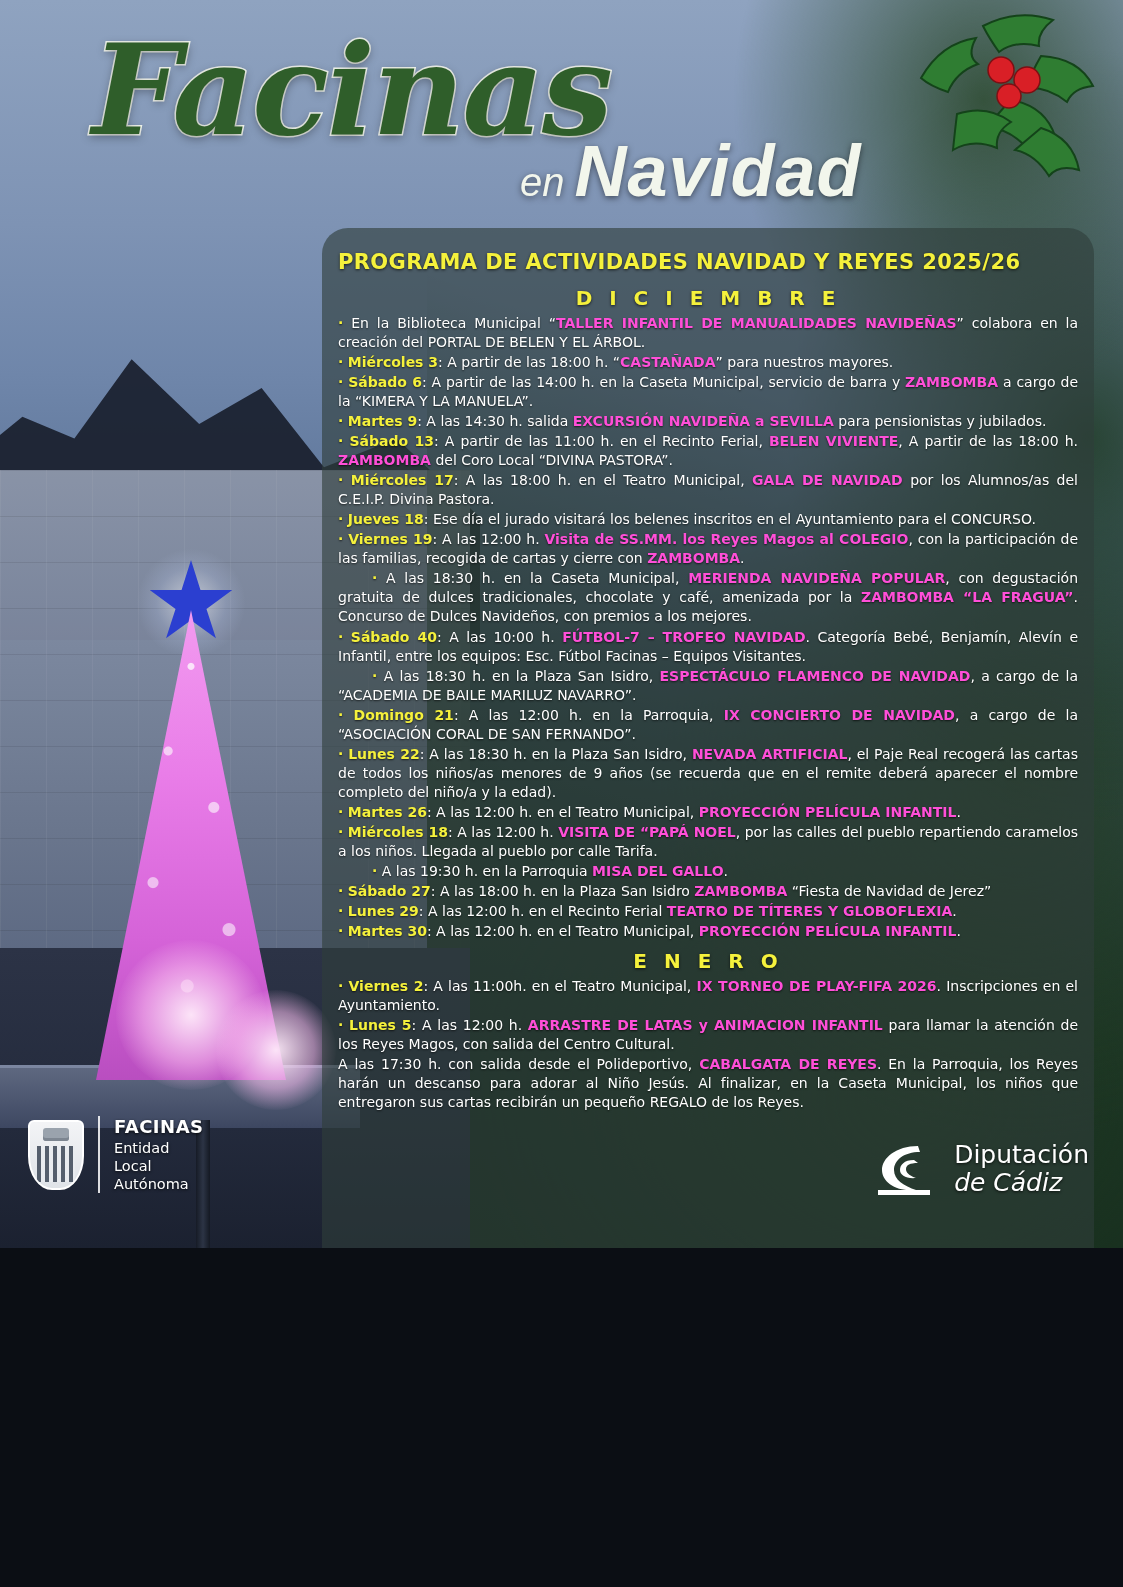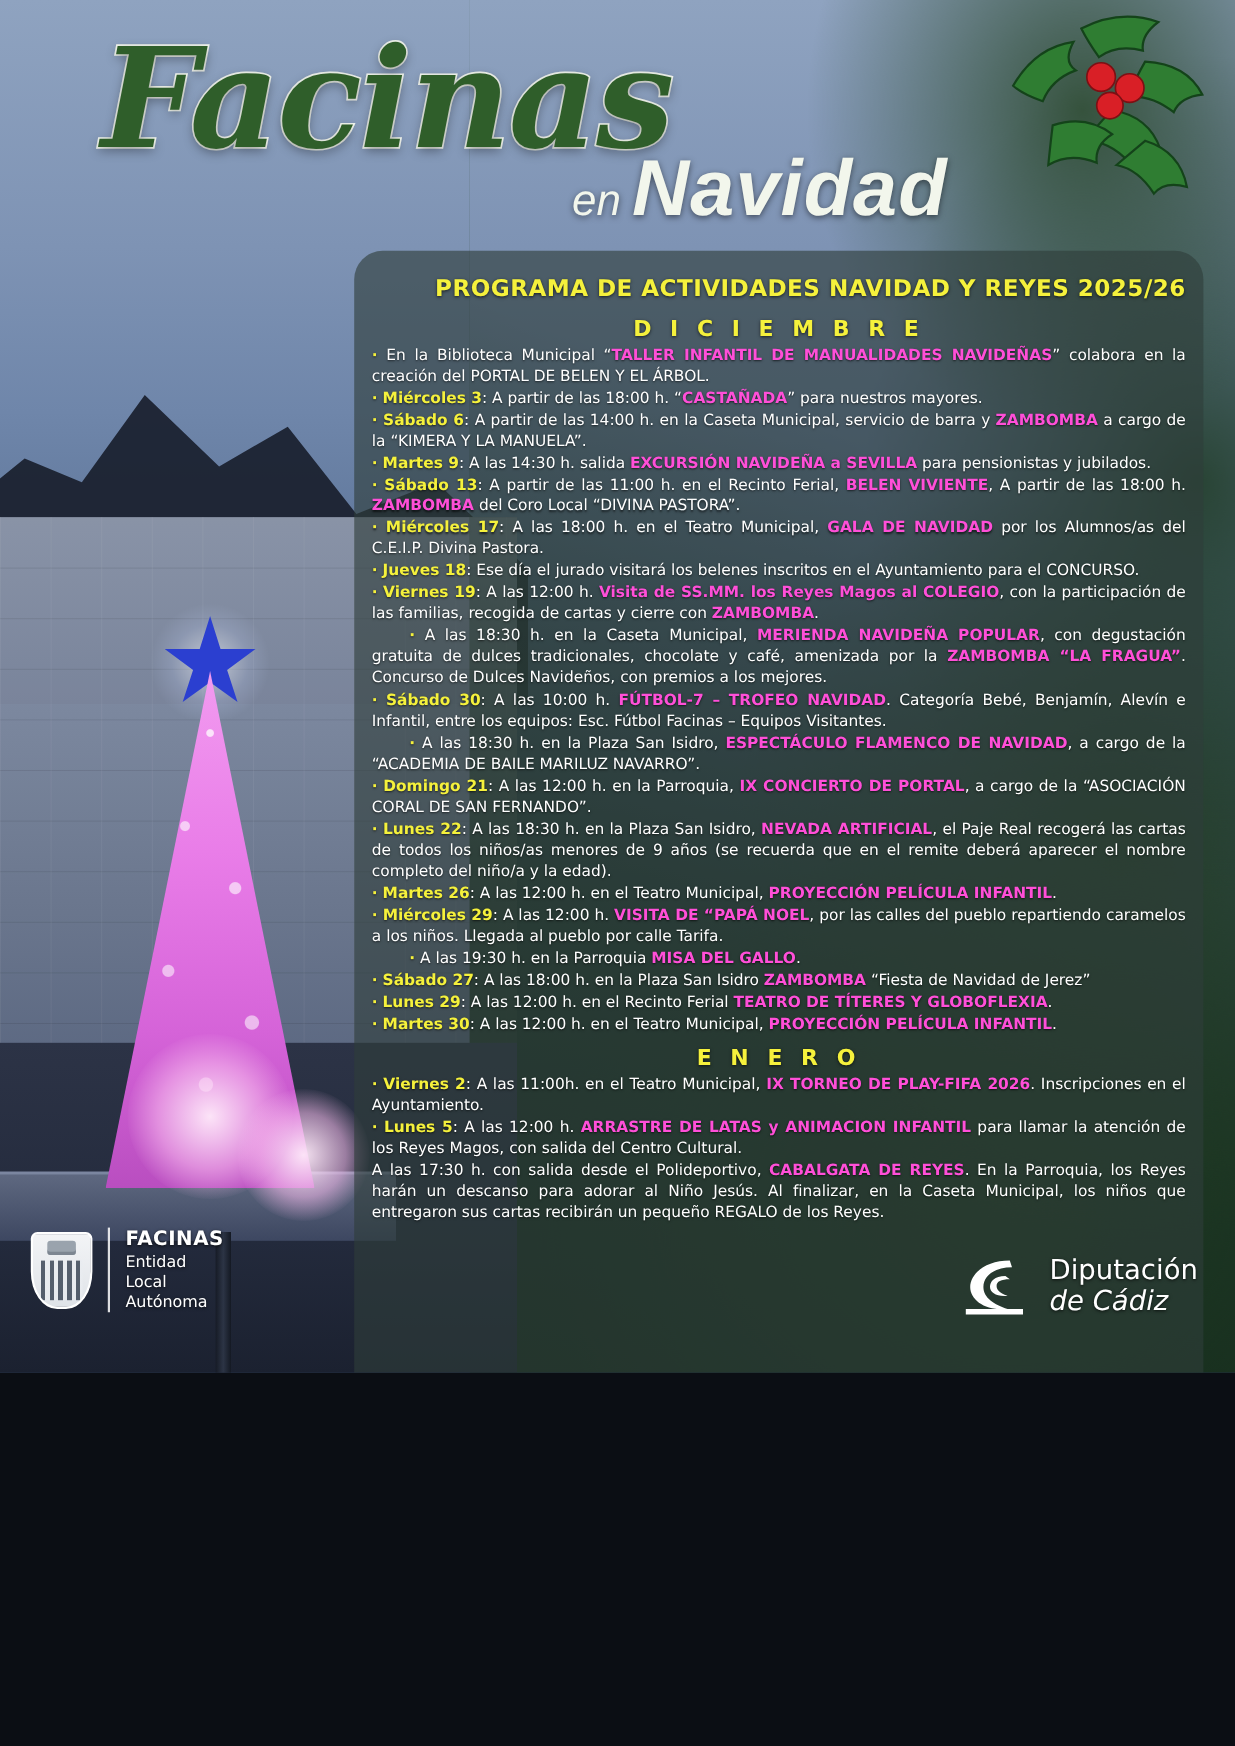--- a/index.html
+++ b/index.html
@@ -156,21 +156,21 @@
     width: 772px;
     height: 1190px;
     background: rgba(46, 62, 58, 0.62);
     border-radius: 26px 26px 0 0;
     padding: 14px 16px 10px 16px;
     box-sizing: border-box;
     color: #ffffff;
     font-family: "DejaVu Sans", sans-serif;
   }
   .panel-title {
-    text-align: right;
+    text-align: left;
     color: #f5f13c;
     font-weight: bold;
     font-size: 21px;
     letter-spacing: 0.4px;
     margin: 8px 0 12px 0;
     text-shadow: 0 1px 3px rgba(0,0,0,0.7);
   }
   .month {
     text-align: center;
     color: #f5f13c;
@@ -293,26 +293,26 @@
       <div id="dec-entries">
           <p class="entry"><span class="bullet">·</span> En la Biblioteca Municipal “<span class="hl">TALLER INFANTIL DE MANUALIDADES NAVIDEÑAS</span>” colabora en la creación del PORTAL DE BELEN Y EL ÁRBOL.</p>
           <p class="entry"><span class="bullet">·</span> <span class="date">Miércoles 3</span>: A partir de las 18:00 h.  “<span class="hl">CASTAÑADA</span>” para nuestros mayores.</p>
           <p class="entry"><span class="bullet">·</span> <span class="date">Sábado 6</span>: A partir de las 14:00 h. en la Caseta Municipal, servicio de barra y <span class="hl">ZAMBOMBA</span>  a cargo de la “KIMERA Y LA MANUELA”.</p>
           <p class="entry"><span class="bullet">·</span>  <span class="date">Martes  9</span>:  A  las  14:30  h.  salida  <span class="hl">EXCURSIÓN  NAVIDEÑA  a  SEVILLA</span>  para pensionistas y jubilados.</p>
           <p class="entry"><span class="bullet">·</span> <span class="date">Sábado 13</span>: A partir de las 11:00 h. en el Recinto Ferial, <span class="hl">BELEN VIVIENTE</span>, A partir de las 18:00 h. <span class="hl">ZAMBOMBA</span> del Coro Local “DIVINA PASTORA”.</p>
           <p class="entry"><span class="bullet">·</span> <span class="date">Miércoles 17</span>: A las 18:00 h. en el Teatro Municipal, <span class="hl">GALA DE NAVIDAD</span> por los Alumnos/as del C.E.I.P. Divina Pastora.</p>
           <p class="entry"><span class="bullet">·</span> <span class="date">Jueves  18</span>: Ese día el jurado visitará los belenes inscritos en el Ayuntamiento para el CONCURSO.</p>
           <p class="entry"><span class="bullet">·</span> <span class="date">Viernes 19</span>: A las 12:00 h.  <span class="hl">Visita de SS.MM. los Reyes Magos al COLEGIO</span>, con la participación de las familias, recogida de cartas y cierre con <span class="hl">ZAMBOMBA</span>.</p>
           <p class="entry indent"><span class="bullet">·</span> A las 18:30 h. en la Caseta Municipal, <span class="hl">MERIENDA NAVIDEÑA POPULAR</span>, con degustación gratuita de dulces tradicionales, chocolate y café, amenizada por la <span class="hl">ZAMBOMBA “LA FRAGUA”</span>. Concurso de Dulces Navideños, con premios a los mejores.</p>
-          <p class="entry"><span class="bullet">·</span> <span class="date">Sábado 30</span>: A las 10:00 h. <span class="hl">FÚTBOL-7 – TROFEO NAVIDAD</span>.  Categoría Bebé, Benjamín, Alevín e Infantil, entre los equipos: Esc. Fútbol Facinas – Equipos Visitantes.</p>
+          <p class="entry"><span class="bullet">·</span> <span class="date">Sábado 40</span>: A las 10:00 h. <span class="hl">FÚTBOL-7 – TROFEO NAVIDAD</span>.  Categoría Bebé, Benjamín, Alevín e Infantil, entre los equipos: Esc. Fútbol Facinas – Equipos Visitantes.</p>
           <p class="entry indent"><span class="bullet">·</span> A  las  18:30  h.  en  la  Plaza  San  Isidro,  <span class="hl">ESPECTÁCULO  FLAMENCO  DE NAVIDAD</span>, a cargo de la “ACADEMIA DE BAILE MARILUZ NAVARRO”.</p>
-          <p class="entry"><span class="bullet">·</span> <span class="date">Domingo 21</span>: A las 12:00 h. en la Parroquia, <span class="hl">IX CONCIERTO DE PORTAL</span>, a cargo de la “ASOCIACIÓN CORAL DE SAN FERNANDO”.</p>
+          <p class="entry"><span class="bullet">·</span> <span class="date">Domingo 21</span>: A las 12:00 h. en la Parroquia, <span class="hl">IX CONCIERTO DE NAVIDAD</span>, a cargo de la “ASOCIACIÓN CORAL DE SAN FERNANDO”.</p>
           <p class="entry"><span class="bullet">·</span> <span class="date">Lunes 22</span>: A las 18:30 h. en la Plaza San Isidro, <span class="hl">NEVADA ARTIFICIAL</span>, el Paje Real recogerá las cartas de todos los niños/as menores de 9 años (se recuerda que en el remite deberá aparecer el nombre completo del niño/a y la edad).</p>
           <p class="entry"><span class="bullet">·</span> <span class="date">Martes  26</span>: A  las  12:00  h.  en  el  Teatro  Municipal, <span class="hl">PROYECCIÓN  PELÍCULA INFANTIL</span>.</p>
-          <p class="entry"><span class="bullet">·</span> <span class="date">Miércoles 29</span>: A las 12:00 h. <span class="hl">VISITA DE “PAPÁ NOEL</span>, por las calles del pueblo repartiendo caramelos a los niños. Llegada al pueblo por calle Tarifa.</p>
+          <p class="entry"><span class="bullet">·</span> <span class="date">Miércoles 18</span>: A las 12:00 h. <span class="hl">VISITA DE “PAPÁ NOEL</span>, por las calles del pueblo repartiendo caramelos a los niños. Llegada al pueblo por calle Tarifa.</p>
           <p class="entry indent"><span class="bullet">·</span> A las 19:30 h.  en la Parroquia <span class="hl">MISA DEL GALLO</span>.</p>
           <p class="entry"><span class="bullet">·</span> <span class="date">Sábado 27</span>: A las 18:00 h. en la Plaza San Isidro <span class="hl">ZAMBOMBA</span> “Fiesta de Navidad de Jerez”</p>
           <p class="entry"><span class="bullet">·</span> <span class="date">Lunes 29</span>: A las 12:00 h. en el Recinto Ferial <span class="hl">TEATRO DE TÍTERES Y GLOBOFLEXIA</span>.</p>
           <p class="entry"><span class="bullet">·</span> <span class="date">Martes  30</span>:  A  las  12:00  h.  en  el  Teatro  Municipal,  <span class="hl">PROYECCIÓN  PELÍCULA INFANTIL</span>.</p>
         </div>
     </div>
 
     <div>
       <div class="month">E N E R O</div>
       <div id="ene-entries">

